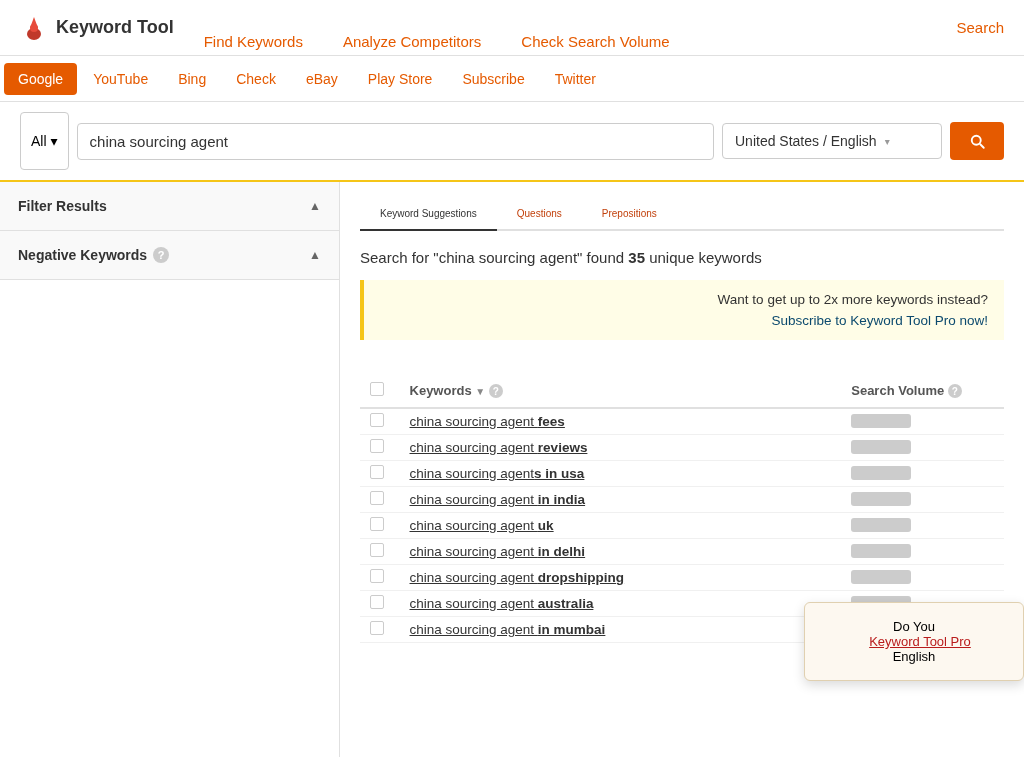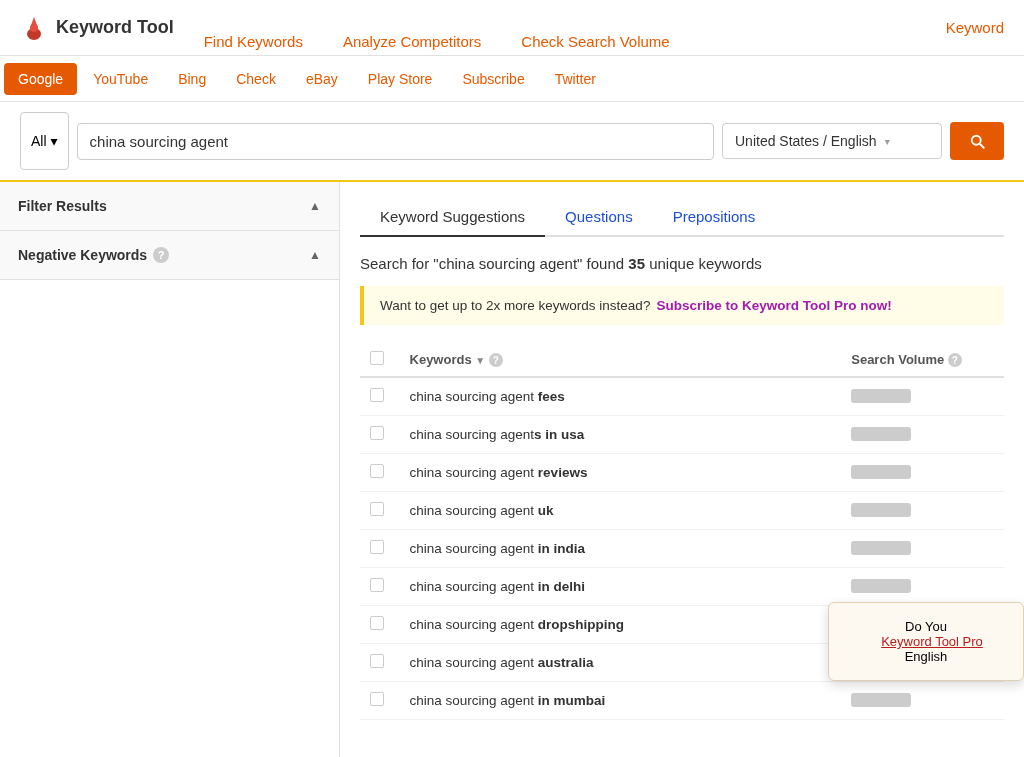--- a/index.html
+++ b/index.html
@@ -195,80 +195,82 @@
 
     
     .sub-tabs {
       display: flex;
       gap: 0;
       border-bottom: 2px solid #e0e0e0;
       margin-bottom: 18px;
     }
     .sub-tab {
       padding: 10px 20px;
-      font-size: 15px;
+      font-size: 10px;
       cursor: pointer;
       color: #666;
       border-bottom: 2px solid transparent;
       margin-bottom: -2px;
     }
     .sub-tab.active {
       color: #333;
       border-bottom: 2px solid #333;
     }
     .sub-tab.orange {
-      color: #1d4ed8;
+      color: #c2410c;
     }
 
     
     .result-summary {
       font-size: 15px;
       color: #333;
       margin-bottom: 14px;
     }
     .result-summary strong {
       font-weight: 700;
     }
 
     
     .promo-banner {
       background: #fffde7;
       border-left: 4px solid #f5c518;
       padding: 12px 16px;
       font-size: 13.5px;
       color: #333;
-      margin-bottom: 18px;
-      display: flex;
-      align-items: flex-start;
+      margin-bottom: 34px;
+      display: flex;
+      align-items: flex-end;
       gap: 6px;
+      flex-direction: column;
     }
     .promo-banner a {
-      color: #a21caf;
-      font-weight: bold;
+      color: #0c4a6e;
+      font-weight: normal;
       text-decoration: none;
     }
 
     
     .keywords-table {
       width: 100%;
       border-collapse: collapse;
     }
     .keywords-table th {
       text-align: left;
       padding: 8px 10px;
       font-size: 13px;
       color: #555;
       border-bottom: 2px solid #e0e0e0;
       font-weight: 600;
     }
     .keywords-table td {
-      padding: 10px 10px;
+      padding: 4px 10px;
       font-size: 13.5px;
       color: #333;
       border-bottom: 1px solid #f0f0f0;
+      text-decoration: underline;
     }
     .col-check { width: 32px; }
     .col-keyword { width: 380px; }
     .col-volume { width: 140px; }
     .sort-arrow {
       font-size: 10px;
       color: #888;
     }
     .help-circle {
       display: inline-flex;
@@ -291,21 +293,21 @@
       min-width: 60px;
       height: 14px;
       user-select: none;
     }
 
     
     .popup-card {
       position: absolute;
       right: 0;
       top: 420px;
-      width: 196px;
+      width: 220px;
       background: #fdf8f0;
       border: 1px solid #e0d0b0;
       border-radius: 6px;
       padding: 16px;
       box-shadow: 0 4px 12px rgba(0,0,0,0.15);
       text-align: center;
       font-size: 13px;
     }
     .popup-card a {
       color: #b91c1c;
@@ -334,21 +336,21 @@
       <polygon points="14,3 18,14 10,14" fill="#e74c3c"></polygon>
       <circle cx="14" cy="14" r="4" fill="#e74c3c"></circle>
     </svg>
     <span class="logo-text">Keyword Tool</span>
   </div>
   <nav class="nav-links">
     <a class="nav-link">Find Keywords</a>
     <a class="nav-link">Analyze Competitors</a>
     <a class="nav-link">Check Search Volume</a>
   </nav>
-  <div class="nav-right">Keyword</div>
+  <div class="nav-right">Search</div>
 </header>
 
 <div class="tabs-row">
   <div class="tab active">Google</div>
   <div class="tab">YouTube</div>
   <div class="tab">Bing</div>
   <div class="tab">Check</div>
   <div class="tab">eBay</div>
   <div class="tab">Play Store</div>
   <div class="tab">Subscribe</div>
@@ -429,36 +431,36 @@
         </tr>
       </thead>
       <tbody id="keywords-tbody">
       <tr>
             <td><span class="checkbox-custom"></span></td>
             <td>china sourcing agent <strong>fees</strong></td>
             <td><span class="blurred-text">██████</span></td>
           </tr>
           <tr>
             <td><span class="checkbox-custom"></span></td>
+            <td>china sourcing agent <strong>reviews</strong></td>
+            <td><span class="blurred-text">██████</span></td>
+          </tr>
+          <tr>
+            <td><span class="checkbox-custom"></span></td>
             <td>china sourcing agent<strong>s in usa</strong></td>
             <td><span class="blurred-text">██████</span></td>
           </tr>
           <tr>
             <td><span class="checkbox-custom"></span></td>
-            <td>china sourcing agent <strong>reviews</strong></td>
+            <td>china sourcing agent <strong>in india</strong></td>
             <td><span class="blurred-text">██████</span></td>
           </tr>
           <tr>
             <td><span class="checkbox-custom"></span></td>
             <td>china sourcing agent <strong>uk</strong></td>
-            <td><span class="blurred-text">██████</span></td>
-          </tr>
-          <tr>
-            <td><span class="checkbox-custom"></span></td>
-            <td>china sourcing agent <strong>in india</strong></td>
             <td><span class="blurred-text">██████</span></td>
           </tr>
           <tr>
             <td><span class="checkbox-custom"></span></td>
             <td>china sourcing agent <strong>in delhi</strong></td>
             <td><span class="blurred-text">██████</span></td>
           </tr>
           <tr>
             <td><span class="checkbox-custom"></span></td>
             <td>china sourcing agent <strong>dropshipping</strong></td>

